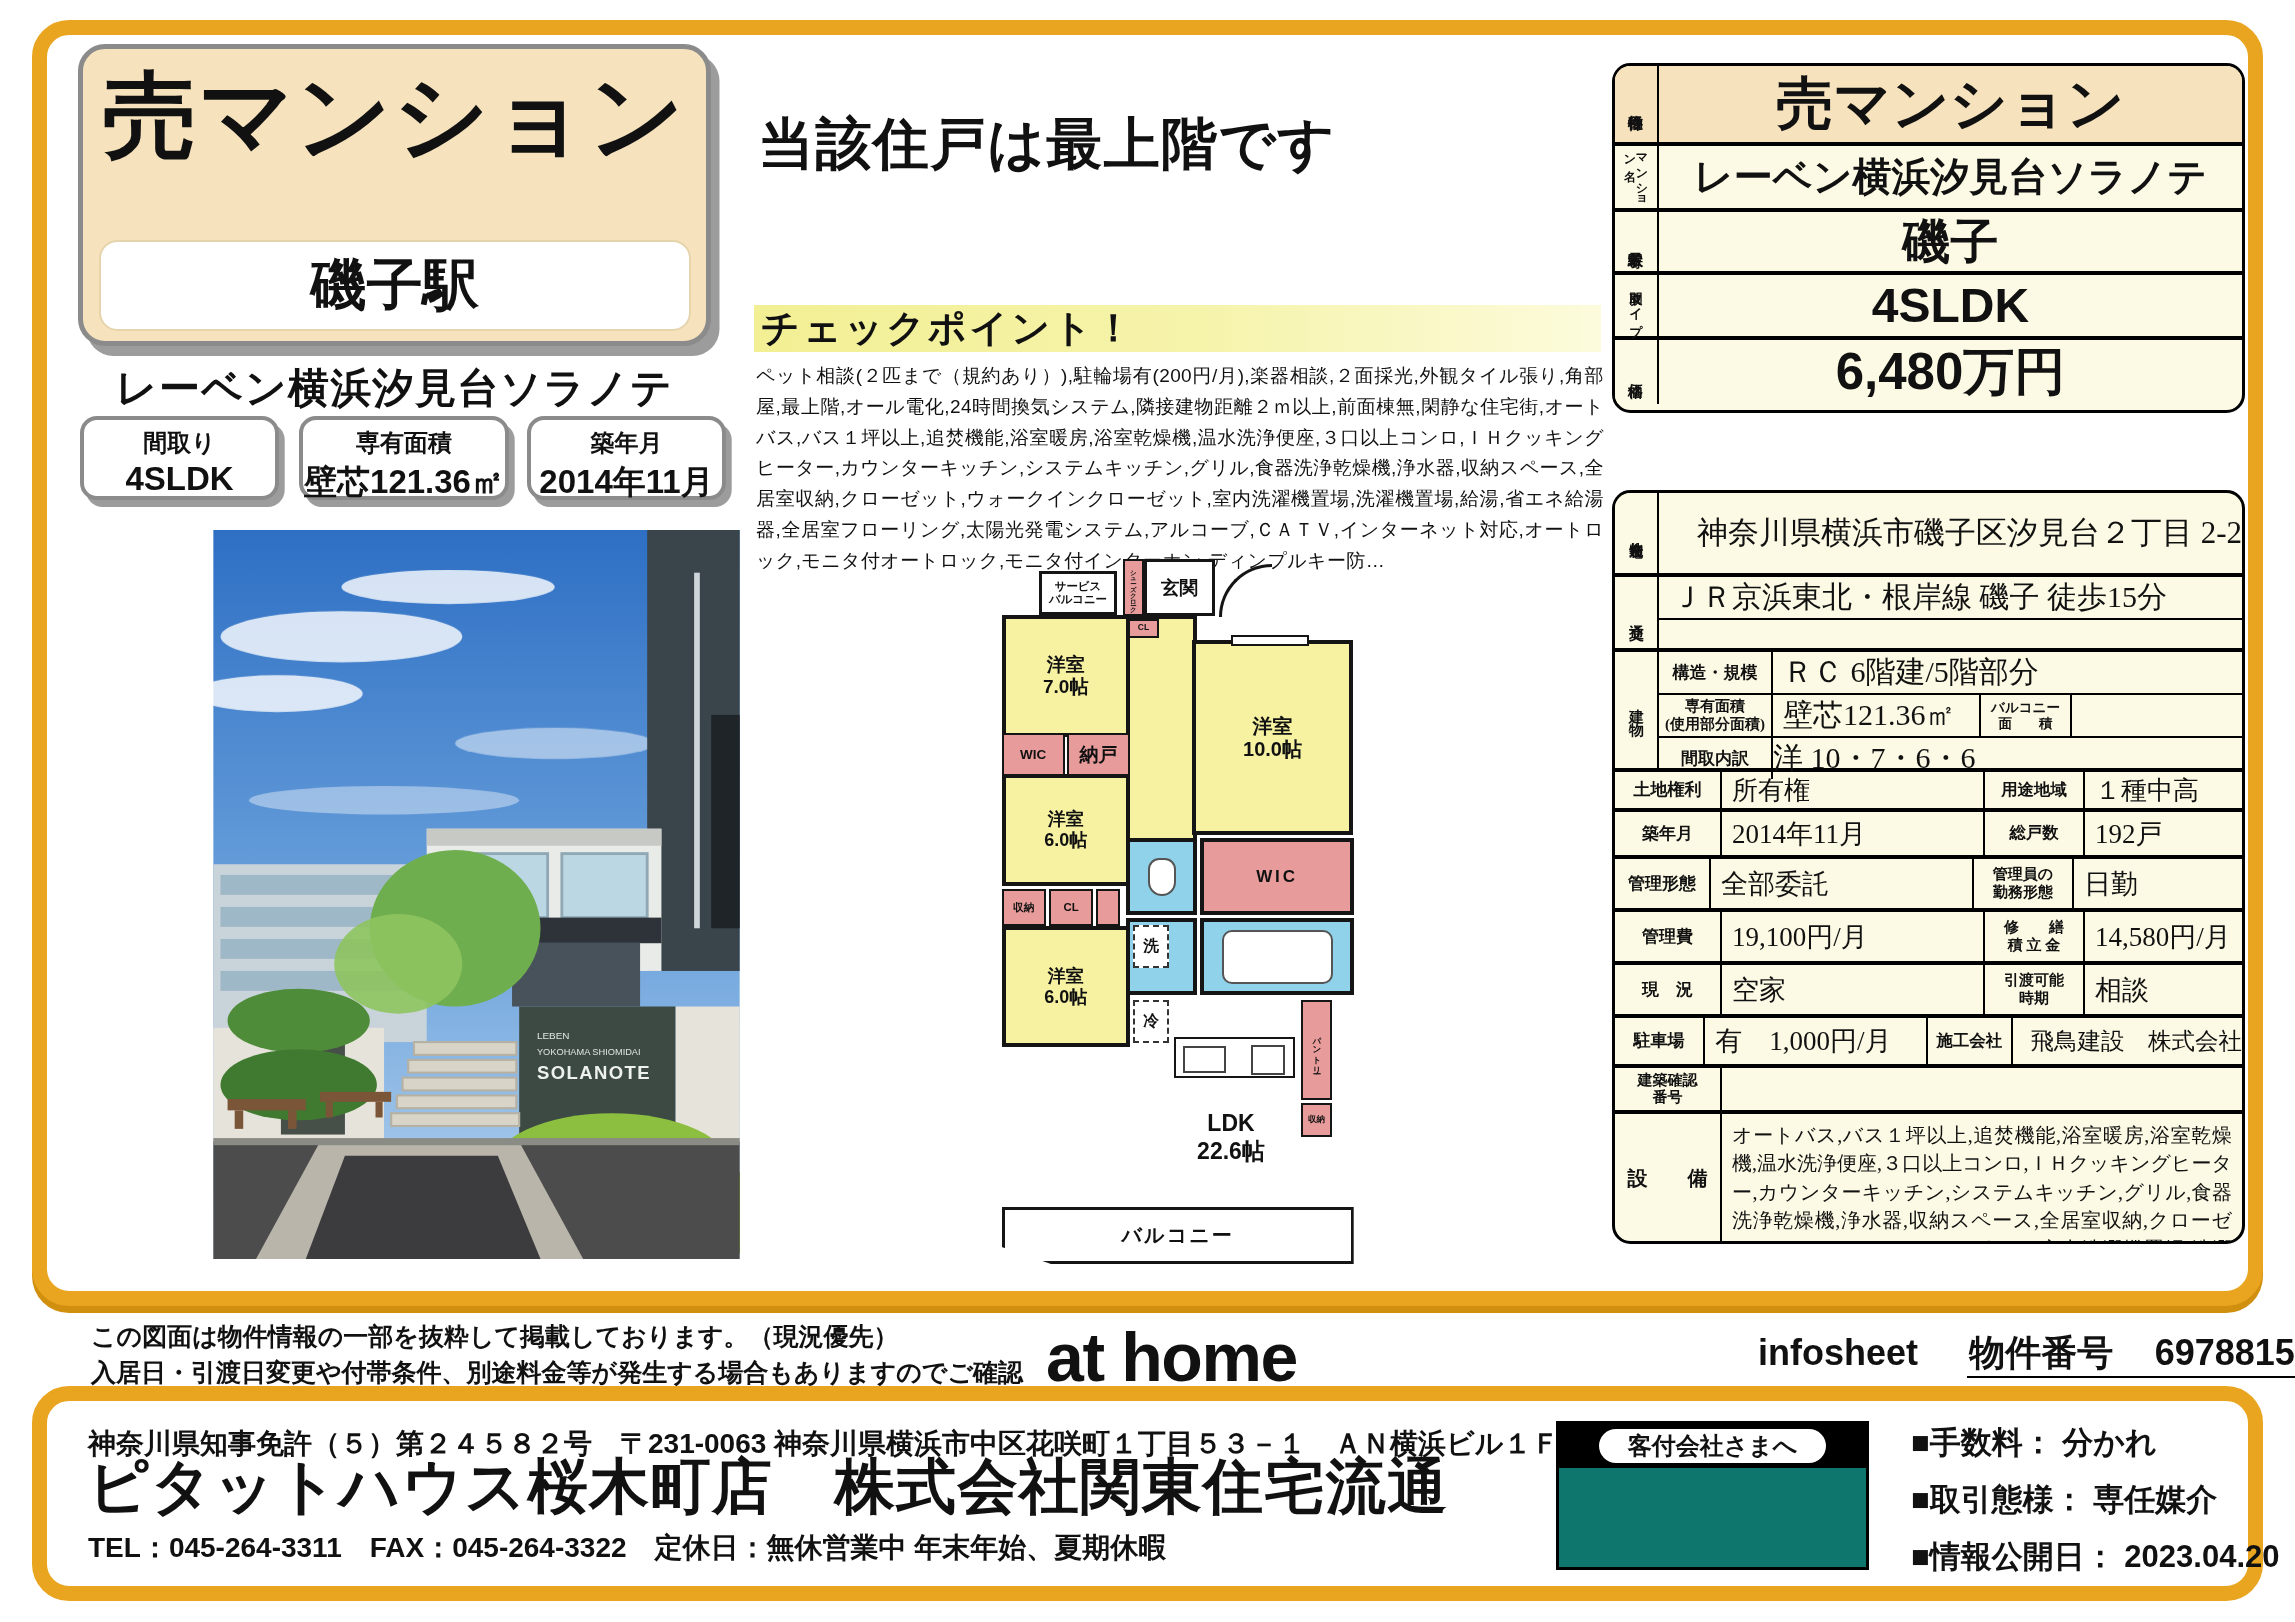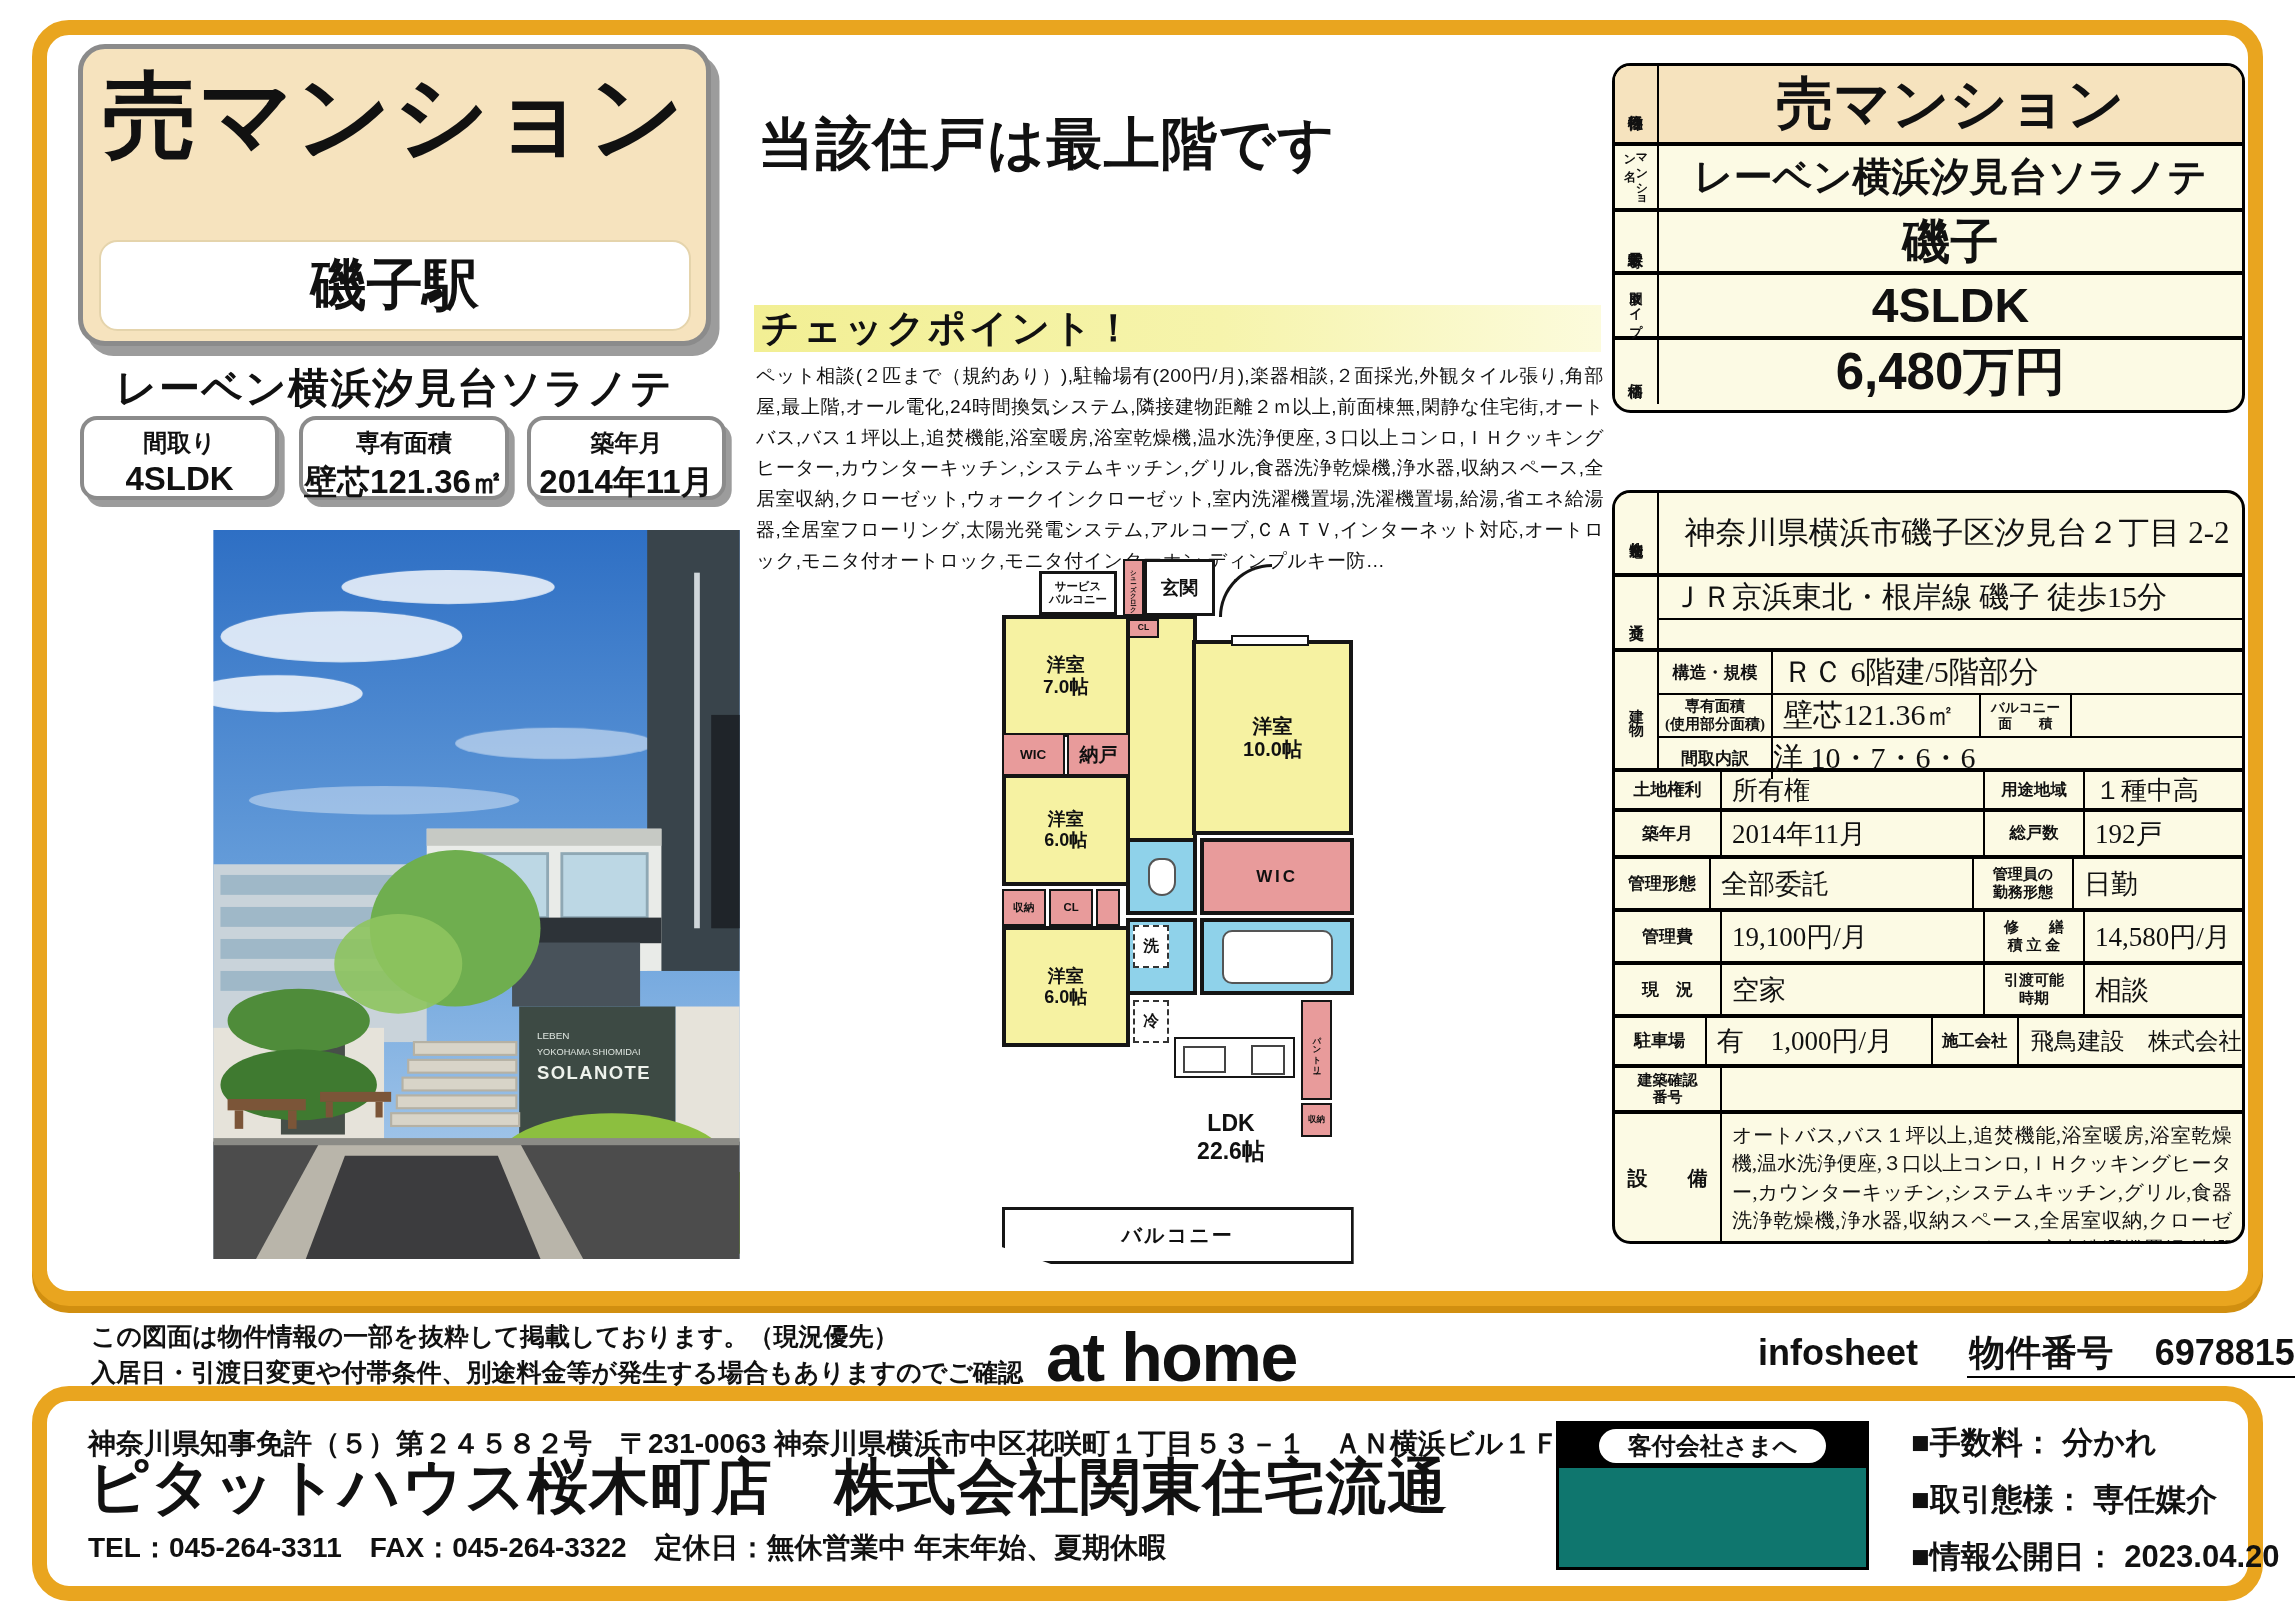--- a/index.html
+++ b/index.html
@@ -297,21 +297,21 @@
       </div>
   </div>
 </div>
 
 <div class="abs stable serif" style="left:1612px;top:490px;width:633px;height:754px;">
 
   <div class="trow" style="height:84px;">
     <div class="vlab">
         <span style="font-size: 13.5px; white-space: pre-line;">物件所在地</span>
       </div>
-    <div class="tval" style="justify-content:center;padding-left:13px;">
+    <div class="tval" style="justify-content:flex-end;padding-left:13px;">
         <span style="font-size:31px;">神奈川県横浜市磯子区汐見台２丁目 2-2</span>
       </div>
   </div>
 
   <div class="trow" style="height:75px;">
     <div class="vlab">
         <span style="white-space: pre-line;">交通</span>
       </div>
     <div style="flex:1;display:flex;flex-direction:column;">
       <div class="cell thin-b" style="flex:1.4;padding-left:13px;">
@@ -399,21 +399,21 @@
     <div class="cell" style="flex:1;padding-left:10px;">
         <span style="font-size:27px;">相談</span>
       </div>
   </div>
   <div class="trow" style="height:50px;">
     <div class="sub-lab" style="width: 107px; font-size: 17px; white-space: pre-line;">駐車場</div>
     <div class="cell" style="width:263px;padding-left:10px;border-right:2.1px solid #000;">
         <span style="font-size:27px;">有　1,000円/月</span>
       </div>
     <div class="sub-lab" style="width: 100px; font-size: 16.4px; white-space: pre-line;">施工会社</div>
-    <div class="cell" style="flex:1;padding-left:12px;">
+    <div class="cell" style="flex:1;padding-left:18px;">
         <span style="font-size:23.5px;white-space:nowrap;">飛鳥建設　株式会社</span>
       </div>
   </div>
 
   <div class="trow" style="height:46px;">
     <div class="sub-lab" style="width: 107px; font-size: 15px; white-space: pre-line;">建築確認
 番号</div>
     <div class="cell" style="flex:1;padding-left:10px;">
         <span style="font-size:24px;"></span>
       </div>

